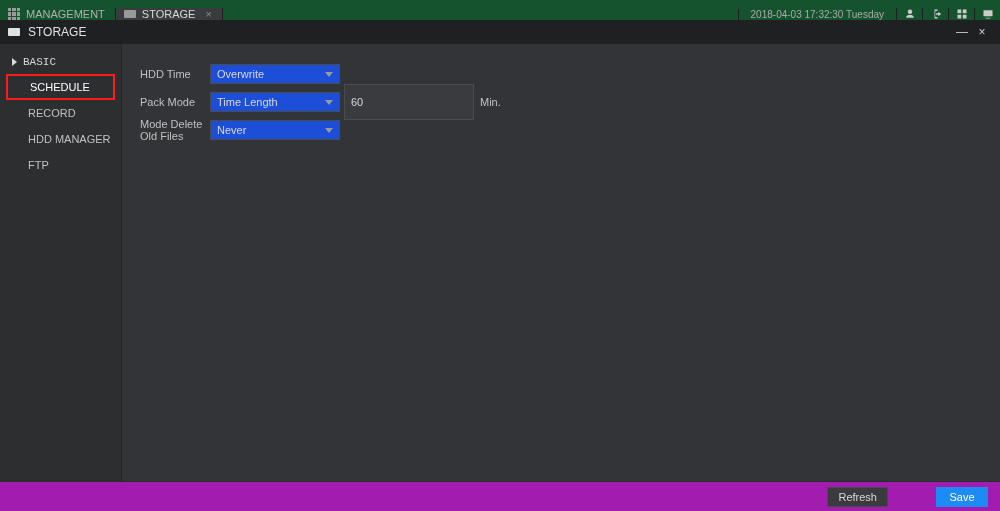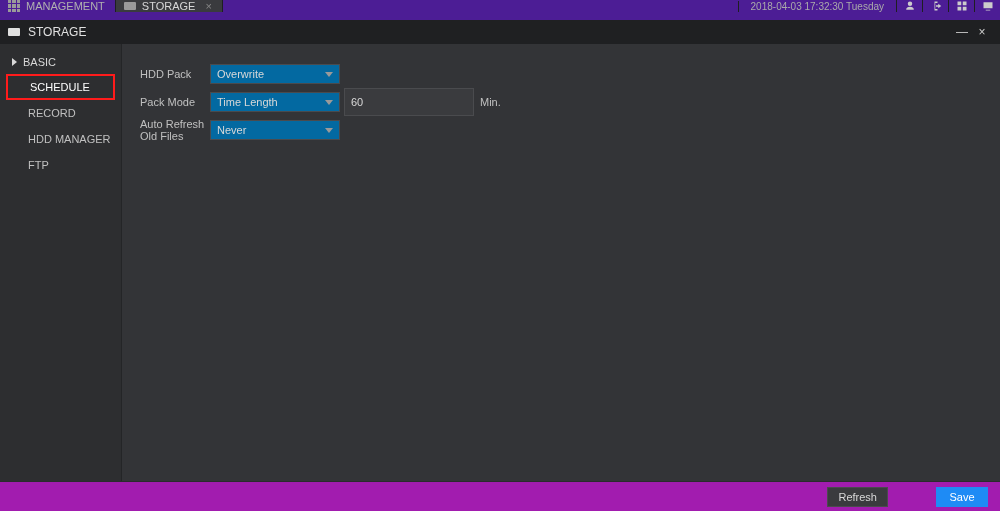--- a/index.html
+++ b/index.html
@@ -8,23 +8,23 @@
     font-family: Arial, "Helvetica Neue", sans-serif;
     font-size: 11px;
     color: #c8c8c8;
     background: #333437;
     display: flex;
     flex-direction: column;
   }
   
   .top-tabs {
     height: 20px;
-    background: #4c1d95;
+    background: #14532d;
     display: flex;
-    align-items: flex-start;
+    align-items: flex-end;
     color: #b0b0b0;
   }
   .top-tabs .tab {
     display: flex;
     align-items: center;
     padding: 0 10px 0 8px;
     gap: 6px;
     border-right: 1px solid #1e1f21;
     cursor: pointer;
   }
@@ -100,20 +100,21 @@
     padding-top:6px;
   }
   .cat-header {
     height:24px;
     display:flex;
     align-items:center;
     padding-left:12px;
     gap:6px;
     color:#d8d8d8;
     cursor:pointer;
+    font-family:Liberation Mono, monospace;
   }
   .cat-header .chev {
     width:0;height:0;
     border-top:4px solid transparent;
     border-bottom:4px solid transparent;
     border-left:5px solid #d8d8d8;
   }
   .nav-item {
     height:26px;
     display:flex; align-items:center;
@@ -145,40 +146,40 @@
     font-size:11px;
   }
   .form-row .label {
     width: 70px;
     color:#c0c0c0;
   }
   .select {
     position:relative;
     width:130px;
     height:20px;
-    background:#0369a1;
+    background:#1d4ed8;
     border:1px solid #4a4b4e;
     display:flex;
     align-items:center;
     padding:0 6px;
     color:#d8d8d8;
     cursor:pointer;
   }
   .select .arrow {
     position:absolute;
     right:6px;
     top:7px;
     width:0;height:0;
     border-left:4px solid transparent;
     border-right:4px solid transparent;
     border-top:5px solid #9a9a9a;
   }
   .textbox {
     width:130px;
-    height:28px;
+    height:36px;
     background:#3a3b3e;
     border:1px solid #4a4b4e;
     color:#d8d8d8;
     padding:0 6px;
     margin-left:4px;
     font-size:11px;
   }
   .unit {
     margin-left:6px;
     color:#c0c0c0;
@@ -285,39 +286,39 @@
     <div class="nav-item">
       <span>HDD MANAGER</span>
     </div>
     <div class="nav-item">
       <span>FTP</span>
     </div>
   </div>
 
   <div class="main">
     <div class="form-row">
-      <div class="label">HDD Pack</div>
+      <div class="label">HDD Time</div>
       <div class="select">
         <span>Overwrite</span>
         <div class="arrow"></div>
       </div>
     </div>
 
     <div class="form-row">
       <div class="label">Pack Mode</div>
       <div class="select">
         <span>Time Length</span>
         <div class="arrow"></div>
       </div>
       <input class="textbox" value="60" style="">
       <div class="unit">Min.</div>
     </div>
 
     <div class="form-row">
-      <div class="label" style="width:70px">Auto Refresh Old Files</div>
+      <div class="label" style="width:70px">Mode Delete Old Files</div>
       <div class="select">
         <span>Never</span>
         <div class="arrow"></div>
       </div>
     </div>
   </div>
 </div>
 
 <div class="footer">
   <div class="btn">

